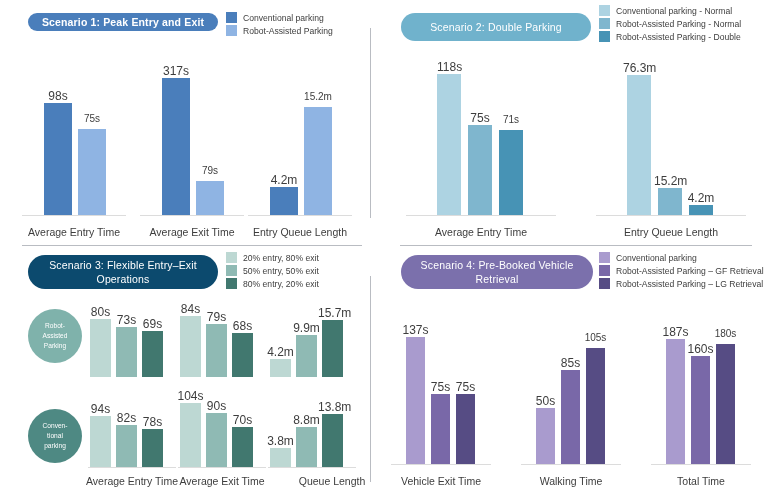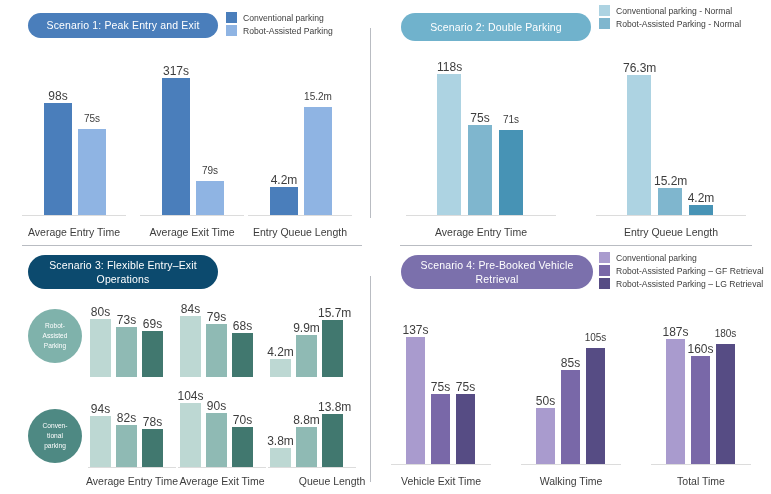--- a/index.html
+++ b/index.html
@@ -59,21 +59,21 @@
 <body>
 
 <div class="grid">
 
   <div class="v-divider" style="left:370px;top:28px;height:190px;"></div>
   <div class="v-divider" style="left:370px;top:276px;height:206px;"></div>
   <div class="h-divider" style="left:22px;top:245px;width:340px;"></div>
   <div class="h-divider" style="left:400px;top:245px;width:352px;"></div>
 
   <div class="quad" id="q1">
-    <div class="pill" style="left:28px;top:13px;width:190px;height:25px;background:#4A7EBB;">
+    <div class="pill" style="left:28px;top:13px;width:190px;height:18px;background:#4A7EBB;font-weight:bold;">
       <span>Scenario 1: Peak Entry and Exit</span>
     </div>
     <div class="legend" style="left:226px;top:12px;">
       <div class="legend-row">
         <span class="legend-sw" style="background:#4A7EBB;"></span>
         <span class="legend-lb">Conventional parking</span>
       </div>
       <div class="legend-row">
         <span class="legend-sw" style="background:#8FB4E3;"></span>
         <span class="legend-lb">Robot-Assisted Parking</span>
@@ -113,20 +113,24 @@
       <span>Scenario 2: Double Parking</span>
     </div>
     <div class="legend" style="left:228px;top:5px;">
       <div class="legend-row">
         <span class="legend-sw" style="background:#ADD3E2;"></span>
         <span class="legend-lb">Conventional parking - Normal</span>
       </div>
       <div class="legend-row">
         <span class="legend-sw" style="background:#7FB6CE;"></span>
         <span class="legend-lb">Robot-Assisted Parking - Normal</span>
+      </div>
+      <div class="legend-row">
+        <span class="legend-sw" style="background:#4793B5;"></span>
+        <span class="legend-lb">Robot-Assisted Parking - Double</span>
       </div>
     </div>
 
     <div class="group" style="left:35px;top:60px;width:150px;height:160px;">
       <div class="baseline" style="left:0;top:155px;width:150px;"></div>
       <div class="bar" style="left:31px;width:24px;height:141px;top:14px;background:#ADD3E2;"></div>
       <div class="bar-val" style="left:31px;width:24px;top:0px;">118s</div>
       <div class="bar" style="left:62px;width:24px;height:90px;top:65px;background:#7FB6CE;"></div>
       <div class="bar-val" style="left:62px;width:24px;top:51px;">75s</div>
       <div class="bar" style="left:93px;width:24px;height:85px;top:70px;background:#4793B5;"></div>
@@ -143,20 +147,34 @@
       <div class="bar" style="left:93px;width:24px;height:10px;top:145px;background:#4793B5;"></div>
       <div class="bar-val" style="left:89px;width:32px;top:131px;">4.2m</div>
       <div class="cat-label" style="left:-5px;width:160px;top:166px;">Entry Queue Length</div>
     </div>
   </div>
 
   <div class="quad" id="q3">
     <div class="pill" style="left:28px;top:8px;width:190px;height:34px;background:#0c4a6e;">
       <span>Scenario 3: Flexible Entry–Exit Operations</span>
     </div>
+    <div class="legend" style="left:226px;top:5px;">
+      <div class="legend-row">
+        <span class="legend-sw" style="background:#BDD8D3;"></span>
+        <span class="legend-lb">20% entry, 80% exit</span>
+      </div>
+      <div class="legend-row">
+        <span class="legend-sw" style="background:#8FBAB4;"></span>
+        <span class="legend-lb">50% entry, 50% exit</span>
+      </div>
+      <div class="legend-row">
+        <span class="legend-sw" style="background:#41786F;"></span>
+        <span class="legend-lb">80% entry, 20% exit</span>
+      </div>
+    </div>
 
     <div class="circle" style="left:28px;top:62px;width:54px;height:54px;background:#7FB2AB;">
       <span>Robot-<br>Assisted<br>Parking</span>
     </div>
     <div class="circle" style="left:28px;top:162px;width:54px;height:54px;background:#4E8983;">
       <span>Conven-<br>tional<br>parking</span>
     </div>
 
     <div class="group" style="left:88px;top:52px;width:90px;height:78px;">
       <div class="bar" style="left:2px;width:21px;height:58px;top:20px;background:#BDD8D3;"></div>

